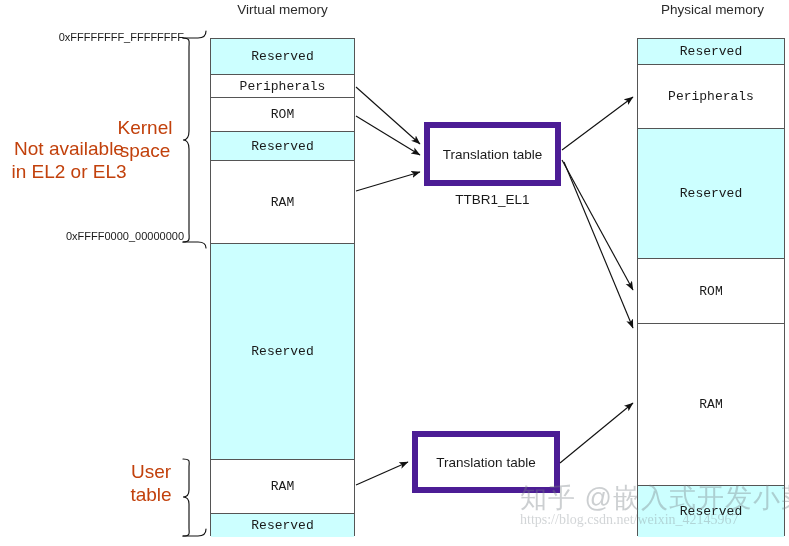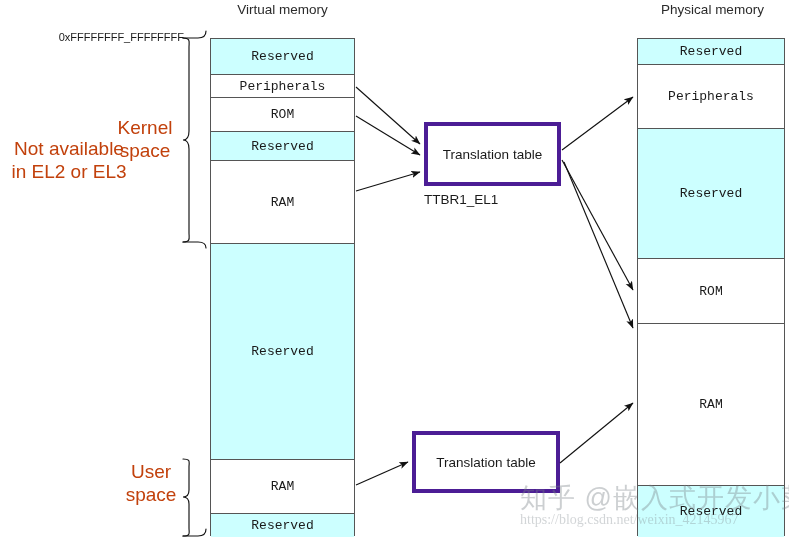--- a/index.html
+++ b/index.html
@@ -73,36 +73,37 @@
     line-height: 1.22;
     white-space: pre-line;
   }
   #annot-notavail { left: 4px;  top: 137px; width: 130px; text-align: center; }
   #annot-kernel   { left: 110px; top: 116px; width: 70px; }
   #annot-user     { left: 120px; top: 460px; width: 62px; }
 
   
   .tt-box {
     position: absolute;
-    border: 4px solid #4c1d95;
+    border: 6px solid #4c1d95;
     background: #ffffff;
     display: flex;
     align-items: center;
     justify-content: center;
     font-size: 13.5px;
     color: #1a1a1a;
     white-space: nowrap;
   }
   #tt1-box { left: 424px; top: 122px; width: 137px; height: 64px; }
   #tt0-box { left: 412px; top: 431px; width: 148px; height: 62px; }
 
   .tt-label {
     position: absolute;
     font-size: 13.5px;
     color: #1a1a1a;
+    text-align: center;
     white-space: nowrap;
   }
   #tt1-label { left: 424px; top: 192px; width: 137px; }
   #tt0-label { left: 412px; top: 500px; width: 148px; }
 
   
   #vec {
     position: absolute; inset: 0;
     width: 789px; height: 546px;
     pointer-events: none;
@@ -180,27 +181,28 @@
       </div>
       <div class="mem-block" style="top: 285px; height: 162px; background: rgb(255, 255, 255);">
         <span>RAM</span>
       </div>
       <div class="mem-block cyan" style="top: 447px; height: 51px; background: rgb(204, 255, 255); border-bottom: none;">
         <span>Reserved</span>
       </div>
     </div>
 
   <div class="addr" id="addr-top">0xFFFFFFFF_FFFFFFFF</div>
+  <div class="addr" id="addr-kbase">0xFFFF0000_00000000</div>
 
   <div class="annot" id="annot-notavail">Not available
 in EL2 or EL3</div>
   <div class="annot" id="annot-kernel">Kernel
 space</div>
   <div class="annot" id="annot-user">User
-space</div>
+table</div>
 
   <div class="tt-box" id="tt1-box">Translation table</div>
   <div class="tt-label" id="tt1-label">TTBR1_EL1</div>
 
   <div class="tt-box" id="tt0-box">Translation table</div>
 
   <svg id="vec" viewBox="0 0 789 546">
     <defs>
       <marker id="ah" markerWidth="9" markerHeight="9" refX="7.6" refY="3.1" orient="auto" markerUnits="strokeWidth">
         <path d="M0,0 L8,3.1 L0,6.2 L1.9,3.1 z" fill="#111111"></path>

